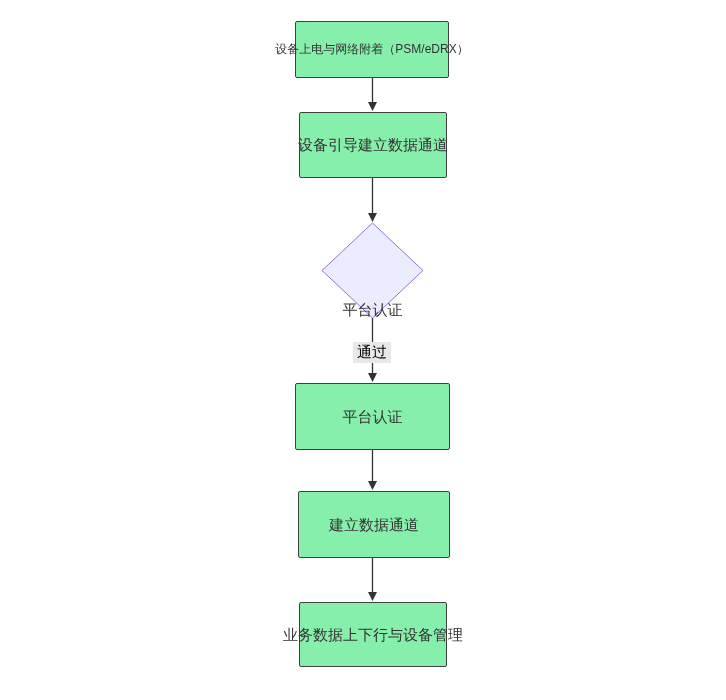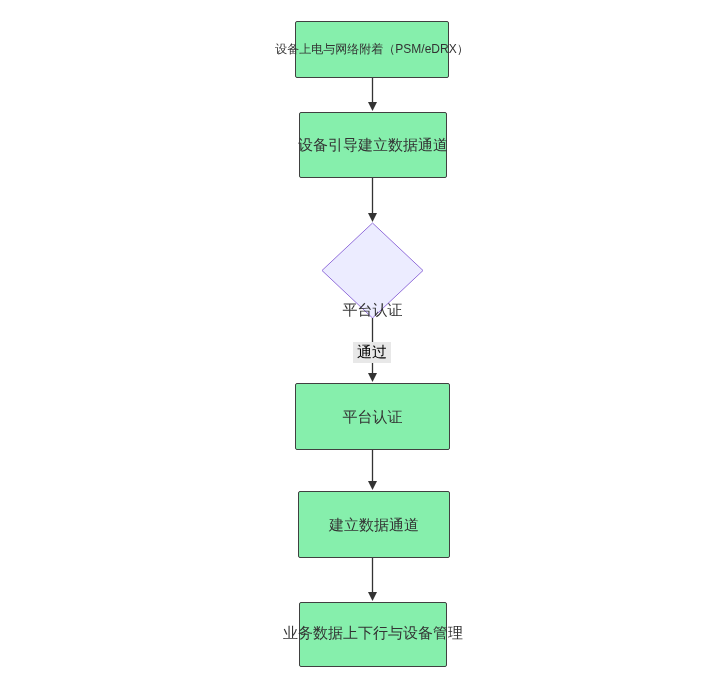--- a/index.html
+++ b/index.html
@@ -47,21 +47,21 @@
     justify-content: center;
     color: #333333;
     text-align: center;
     line-height: 1.45;
   }
   .node .line { display: block; white-space: nowrap; }
   .node-1 { left: 295px; top: 21px;  width: 154px; height: 57px; font-size: 12px; }
   .node-2 { left: 299px; top: 112px; width: 148px; height: 66px; font-size: 15px; }
   .node-4 { left: 295px; top: 383px; width: 155px; height: 67px; font-size: 15px; }
   .node-5 { left: 298px; top: 491px; width: 152px; height: 67px; font-size: 15px; }
-  .node-6 { left: 299px; top: 602px; width: 148px; height: 65px; font-size: 15px; font-family: Liberation Mono, monospace; }
+  .node-6 { left: 299px; top: 602px; width: 148px; height: 65px; font-size: 15px; }
   .diamond-label {
     position: absolute;
     left: 322px;
     top: 257px;
     width: 101px;
     height: 27px;
     display: flex;
     align-items: center;
     justify-content: center;
     font-size: 15px;

